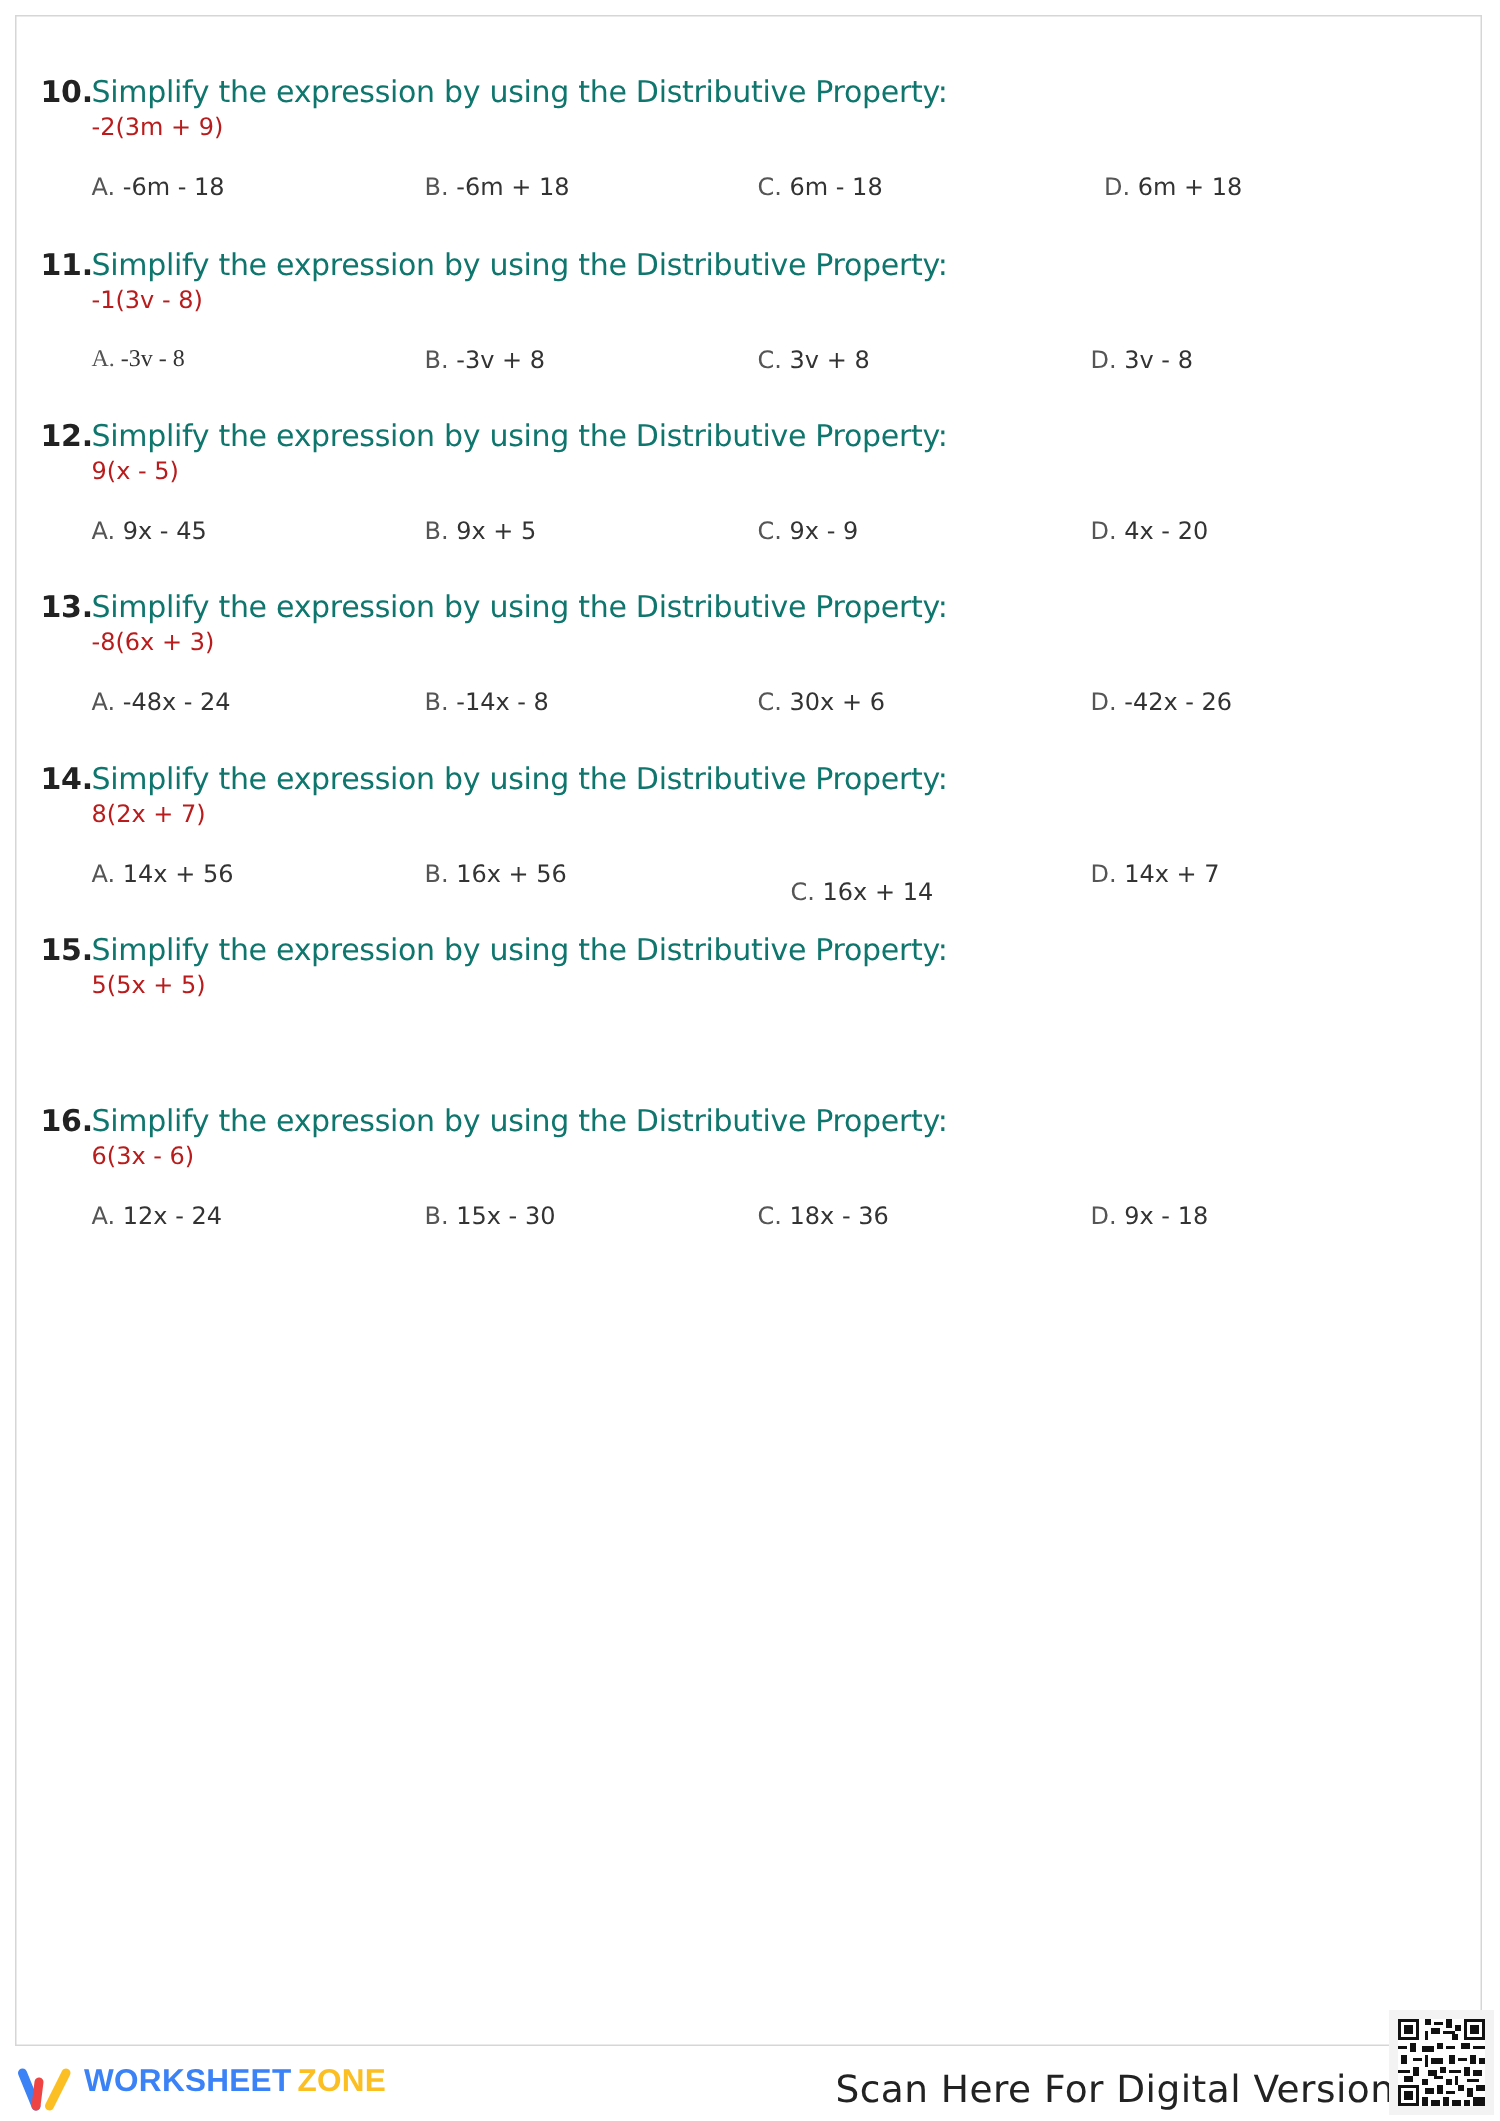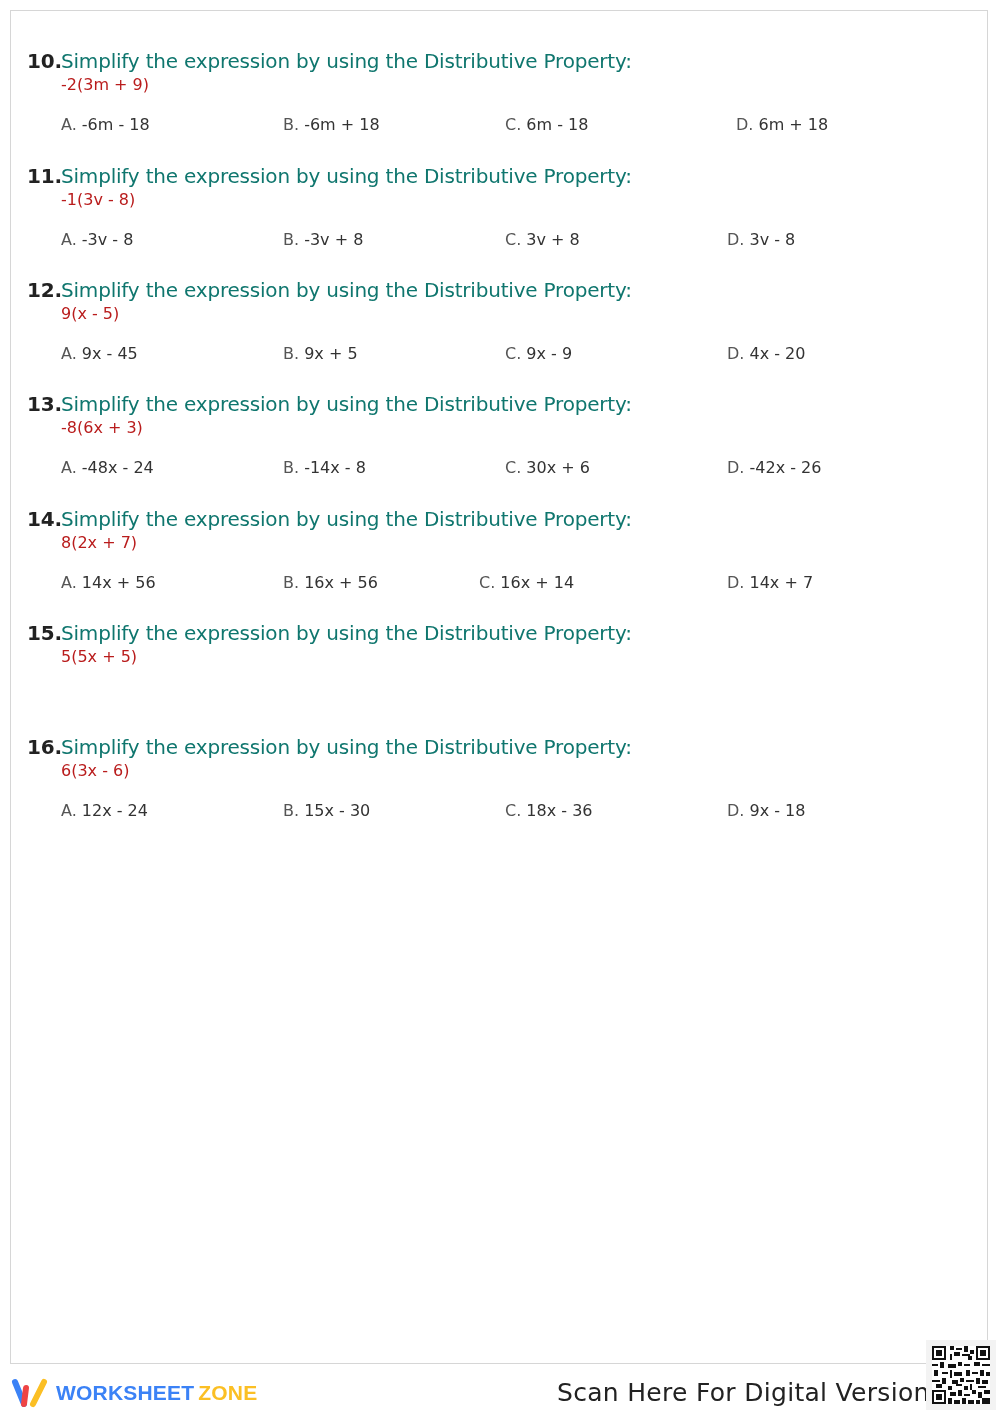--- a/index.html
+++ b/index.html
@@ -8,21 +8,21 @@
   .frame { position: absolute; left: 10px; top: 10px; width: 978px; height: 1354px;
            border: 1px solid #d6d6d6; box-sizing: border-box; }
   .question { position: absolute; left: 27px; width: 940px; }
   .q-head { display: flex; font-size: 20px; line-height: 24px; letter-spacing: -0.2px; margin-top: 19px; }
   .q-num { font-weight: bold; width: 34px; color: #222; }
   .q-text { color: #0f766e; }
   .q-expr { margin-left: 34px; font-size: 16px; line-height: 24px; color: #b91c1c; }
   .choices { position: relative; margin-top: 16px; height: 24px; }
   .choice { position: absolute; top: 0; font-size: 16px; line-height: 24px; color: #333; white-space: nowrap; }
   .choice .letter { color: #555; }
-  .footer-logo { position: absolute; left: 10px; top: 1376px; display: flex; align-items: center; height: 34px; }
+  .footer-logo { position: absolute; left: 10px; top: 1376px; display: flex; height: 34px; }
   .logo-mark { width: 40px; height: 34px; }
   .logo-text { font-family: "Liberation Sans", sans-serif; font-weight: bold; font-size: 21px; letter-spacing: 0.2px; margin-left: 6px; }
   .logo-w { color: #3b82f6; }
   .logo-z { color: #fbbf24; margin-left: 4px; }
   .scan-text { position: absolute; left: 557px; top: 1378px; font-size: 25px; color: #222;
                font-family: "DejaVu Sans", sans-serif; letter-spacing: 0.3px; }
   .qr { position: absolute; left: 926px; top: 1340px; width: 70px; height: 70px; background: #f3f3f3; }
   .qr svg { position: absolute; left: 6px; top: 6px; }
 </style>
 </head>
@@ -44,21 +44,21 @@
   </div>
 </div>
 
 <div class="question" style="top:145px;">
   <div class="q-head">
       <span class="q-num">11.</span>
       <span class="q-text">Simplify the expression by using the Distributive Property:</span>
     </div>
   <div class="q-expr">-1(3v - 8)</div>
   <div class="choices">
-    <div class="choice" style="left:34px;"><span class="letter">A.</span> <span>-3v - 8</span></div>
+    <div class="choice" style="left:34px;font-family:Liberation Serif, serif;"><span class="letter">A.</span> <span>-3v - 8</span></div>
     <div class="choice" style="left:256px;"><span class="letter">B.</span> <span>-3v + 8</span></div>
     <div class="choice" style="left:478px;"><span class="letter">C.</span> <span>3v + 8</span></div>
     <div class="choice" style="left:700px;"><span class="letter">D.</span> <span>3v - 8</span></div>
   </div>
 </div>
 
 <div class="question" style="top:259px;">
   <div class="q-head">
       <span class="q-num">12.</span>
       <span class="q-text">Simplify the expression by using the Distributive Property:</span>
@@ -88,21 +88,21 @@
 
 <div class="question" style="top:488px;">
   <div class="q-head">
       <span class="q-num">14.</span>
       <span class="q-text">Simplify the expression by using the Distributive Property:</span>
     </div>
   <div class="q-expr">8(2x + 7)</div>
   <div class="choices">
     <div class="choice" style="left:34px;"><span class="letter">A.</span> <span>14x + 56</span></div>
     <div class="choice" style="left:256px;"><span class="letter">B.</span> <span>16x + 56</span></div>
-    <div class="choice" style="left:452px;"><span class="letter">C.</span> <span>16x + 14</span></div>
+    <div class="choice" style="left:500px;margin-top:12px;"><span class="letter">C.</span> <span>16x + 14</span></div>
     <div class="choice" style="left:700px;"><span class="letter">D.</span> <span>14x + 7</span></div>
   </div>
 </div>
 
 <div class="question" style="top:602px;">
   <div class="q-head">
       <span class="q-num">15.</span>
       <span class="q-text">Simplify the expression by using the Distributive Property:</span>
     </div>
   <div class="q-expr">5(5x + 5)</div>

